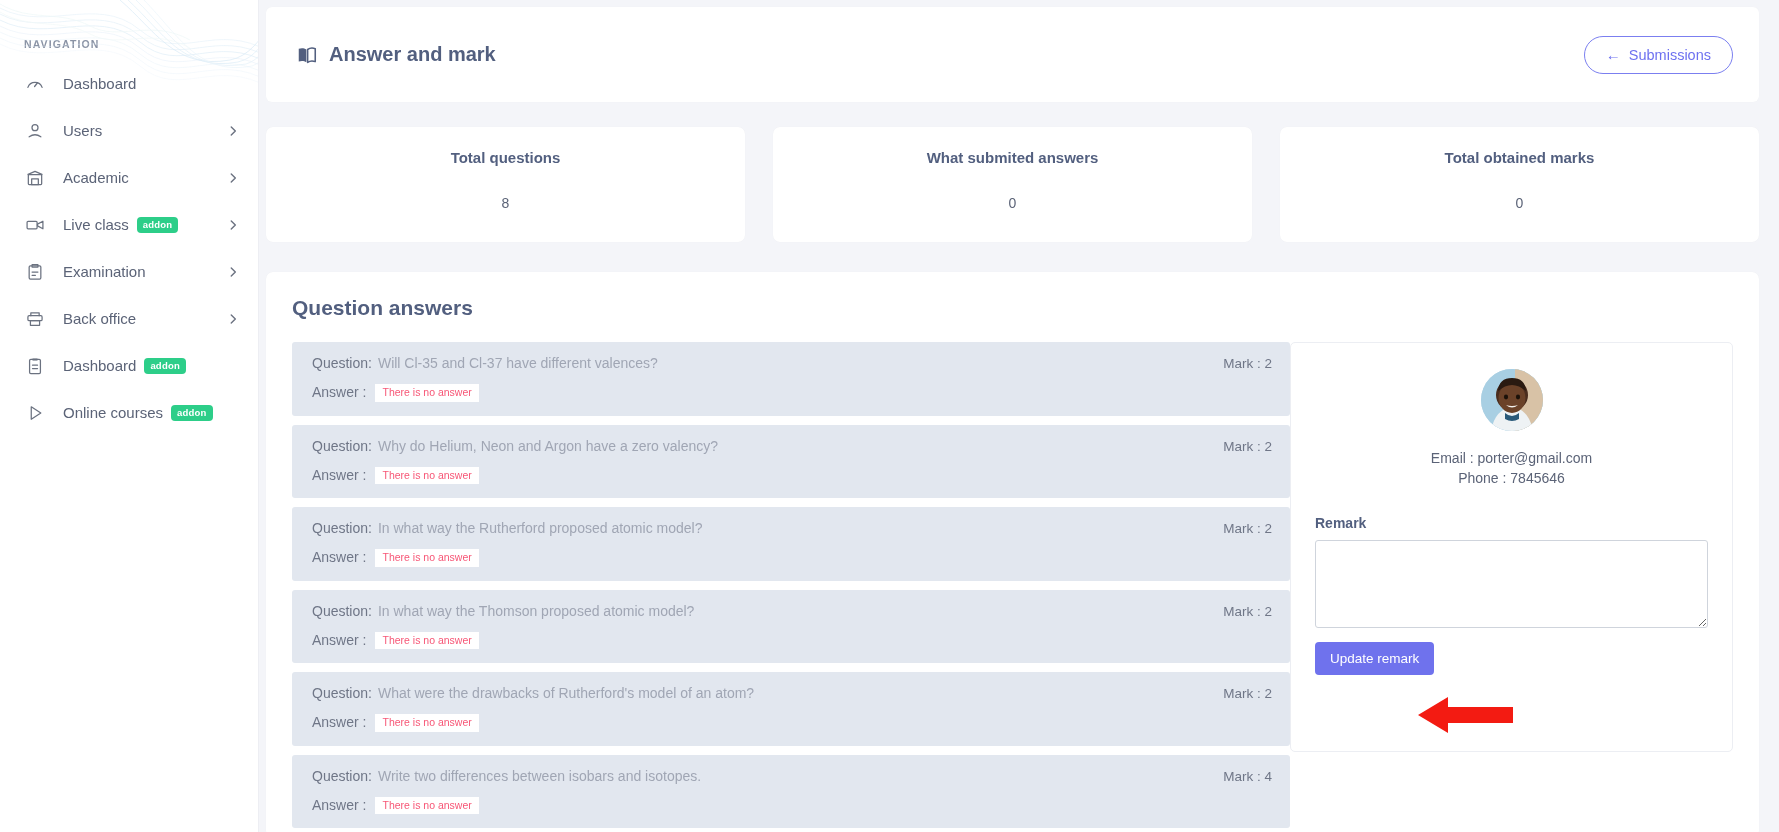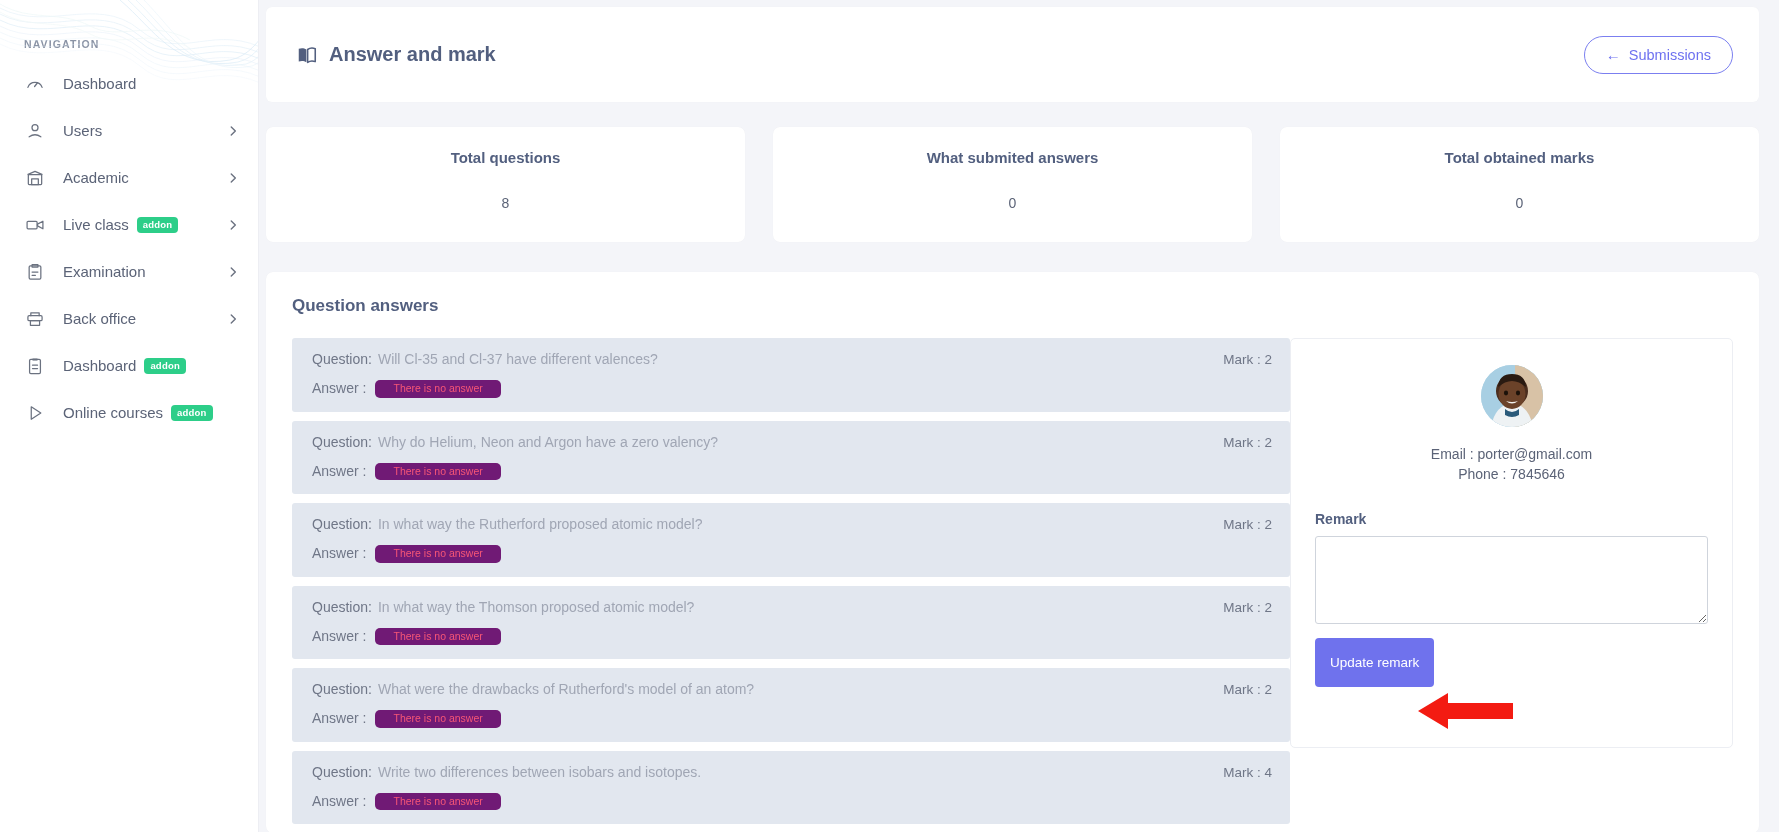--- a/index.html
+++ b/index.html
@@ -163,21 +163,21 @@
 
   .qa-panel {
     margin-top: 30px;
     background: #ffffff;
     border-radius: 7px;
     padding: 24px 26px 0 26px;
     min-height: 560px;
     box-shadow: 0 0 1px rgba(0,0,0,.05);
   }
   .qa-heading {
-    font-size: 17px;
+    font-size: 21px;
     font-weight: 700;
     color: #525f7f;
     margin-bottom: 22px;
   }
   .qa-body { display: flex; }
   .qa-list { width: 998px; flex: 0 0 998px; }
 
   .q-row {
     background: #e2e7ef;
     border-radius: 3px;
@@ -199,25 +199,25 @@
     padding-left: 18px;
   }
   .a-line {
     display: flex;
     align-items: flex-start;
     margin-top: 13px;
     font-size: 14px;
   }
   .a-label { color: #6f7687; margin-right: 9px; }
   .no-answer-badge {
-    background: #701a75;
+    background: #ffffff;
     color: #f75676;
     font-size: 10.5px;
-    border-radius: 5px;
-    padding: 3px 18px 4px;
+    border-radius: 0;
+    padding: 3px 7px 4px;
     line-height: 1;
   }
 
   
   .student-card {
     flex: 1;
     background: #ffffff;
     border: 1px solid #eceef3;
     border-radius: 5px;
     padding: 26px 24px 30px;
@@ -263,21 +263,21 @@
     color: #525f7f;
     outline: none;
     display: block;
   }
   .update-btn {
     margin-top: 14px;
     background: #6f72ed;
     color: #ffffff;
     border: none;
     border-radius: 4px;
-    height: 49px;
+    height: 33px;
     padding: 0 15px;
     font-size: 13.5px;
     font-family: "Liberation Sans", sans-serif;
     cursor: pointer;
   }
   .annot-arrow {
     position: absolute;
     left: 127px;
     top: 352px;
     pointer-events: none;

